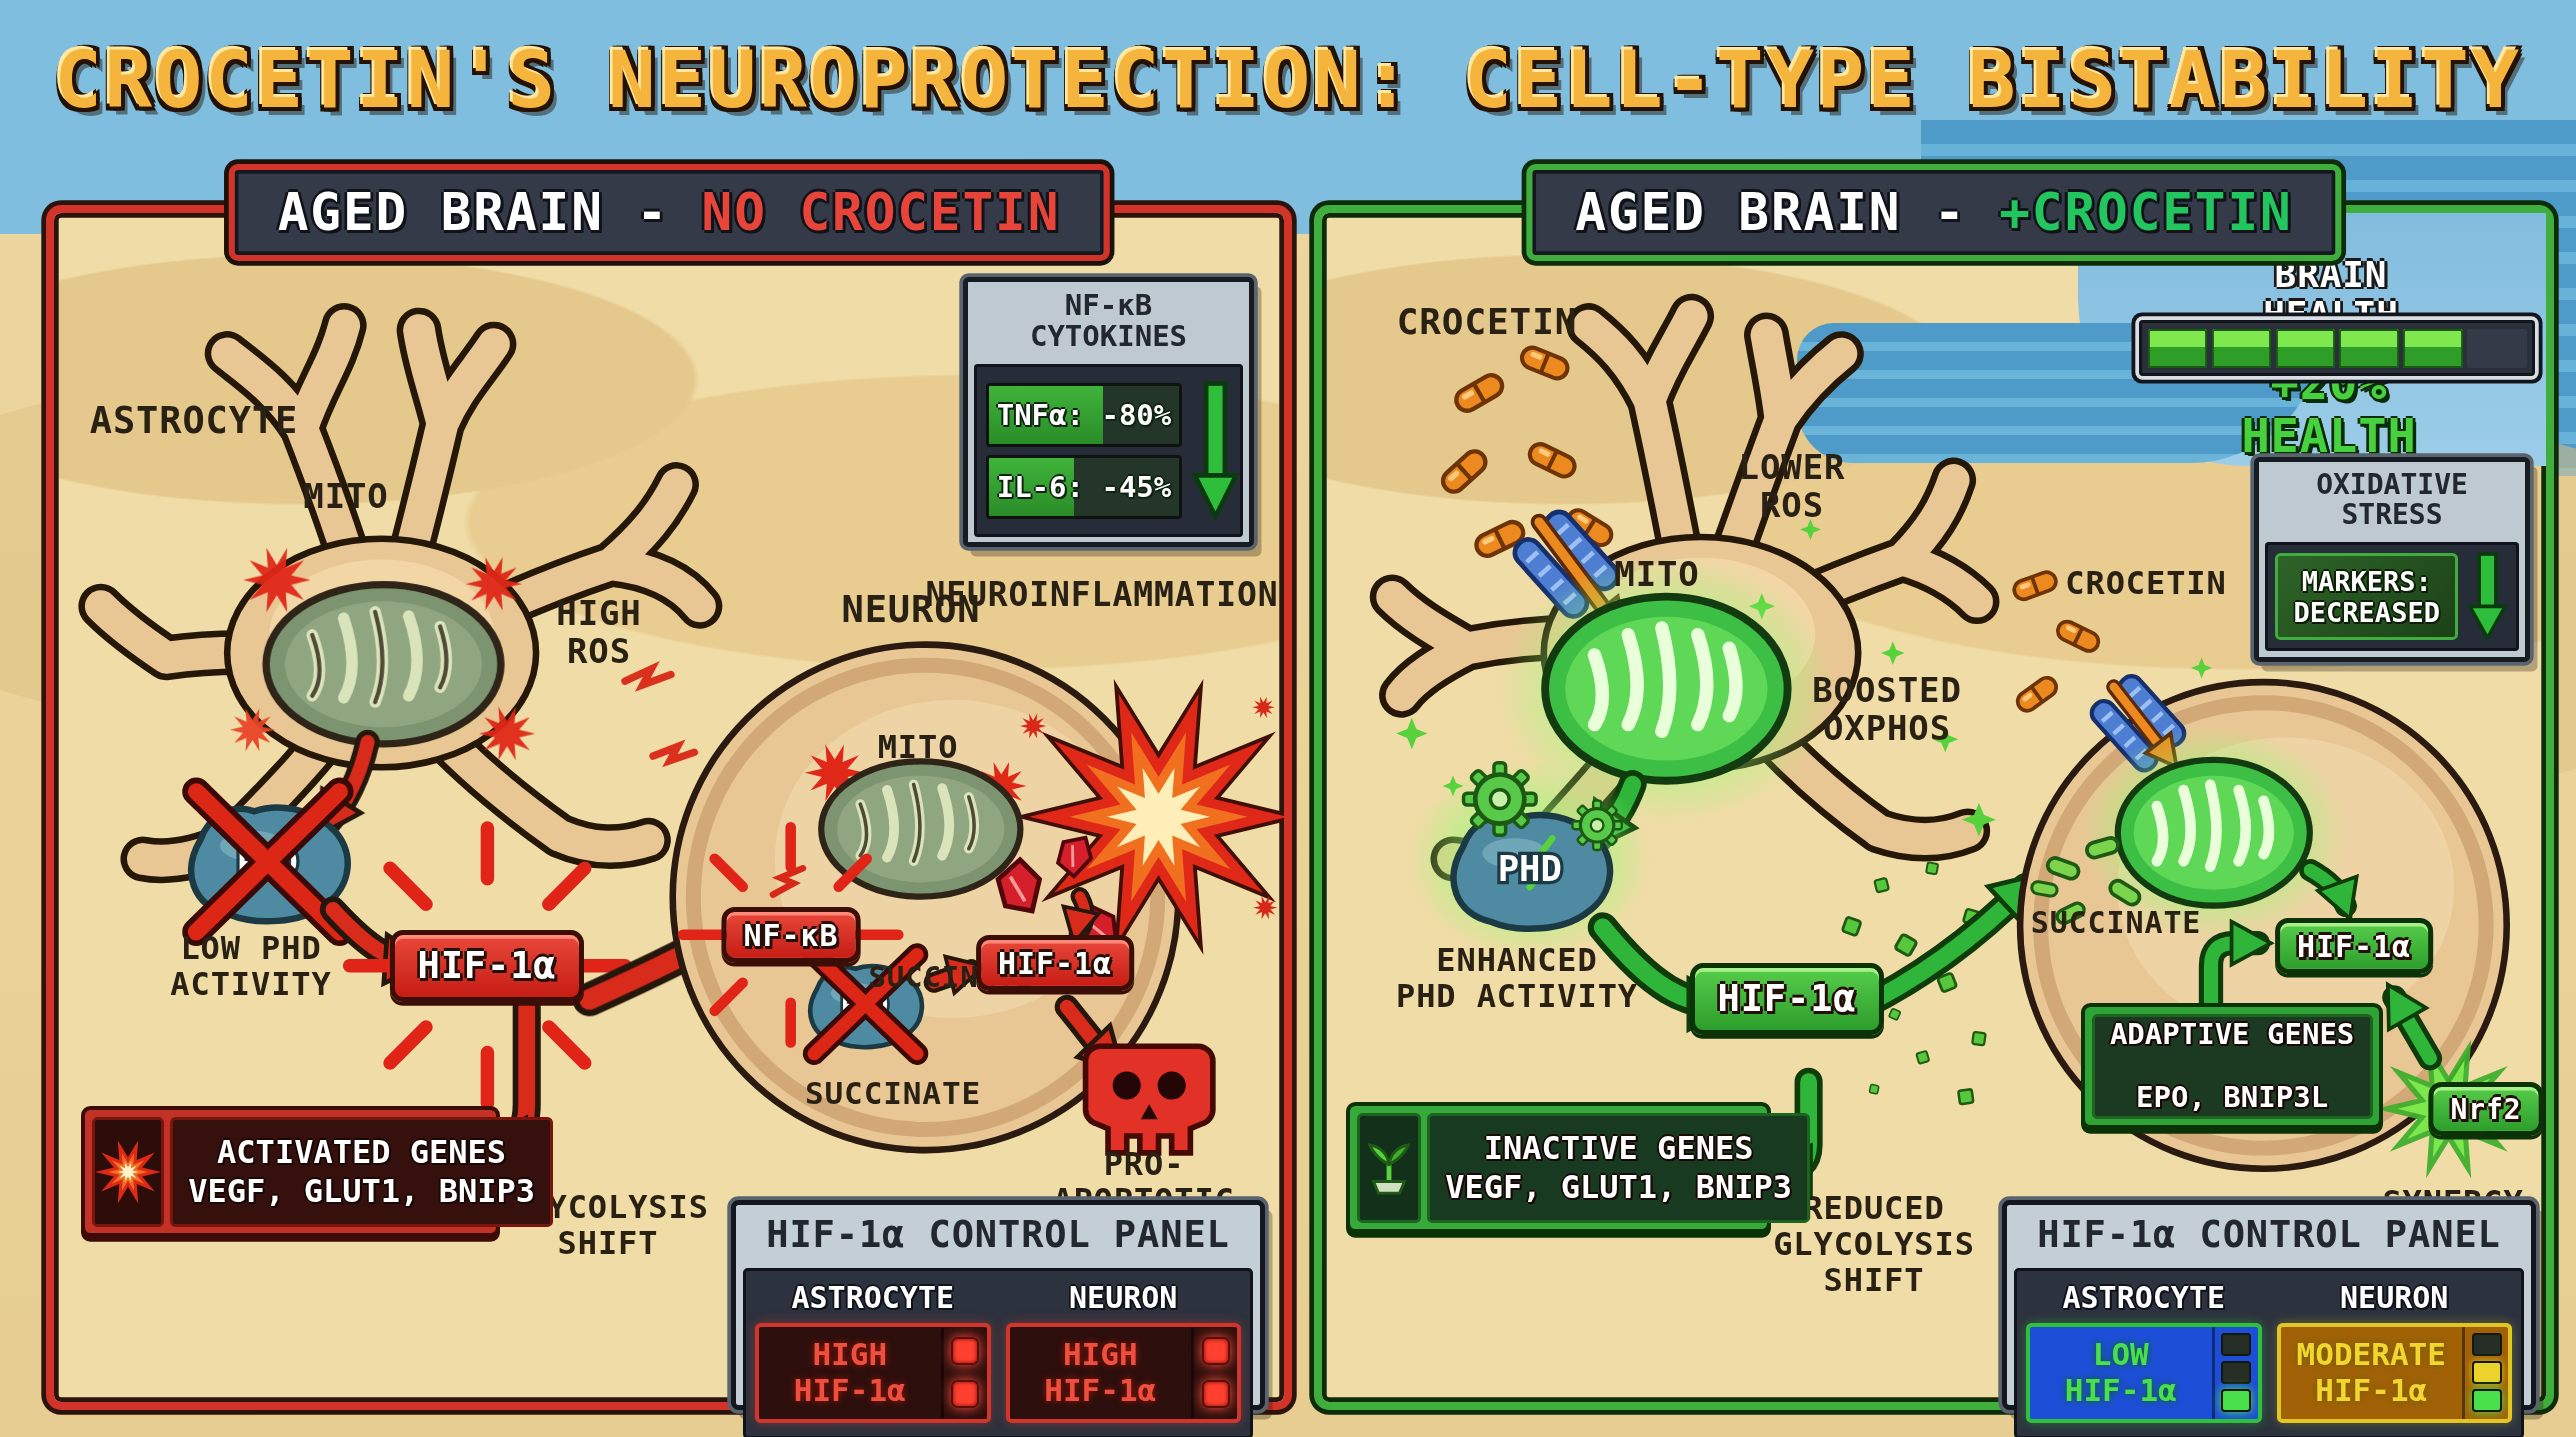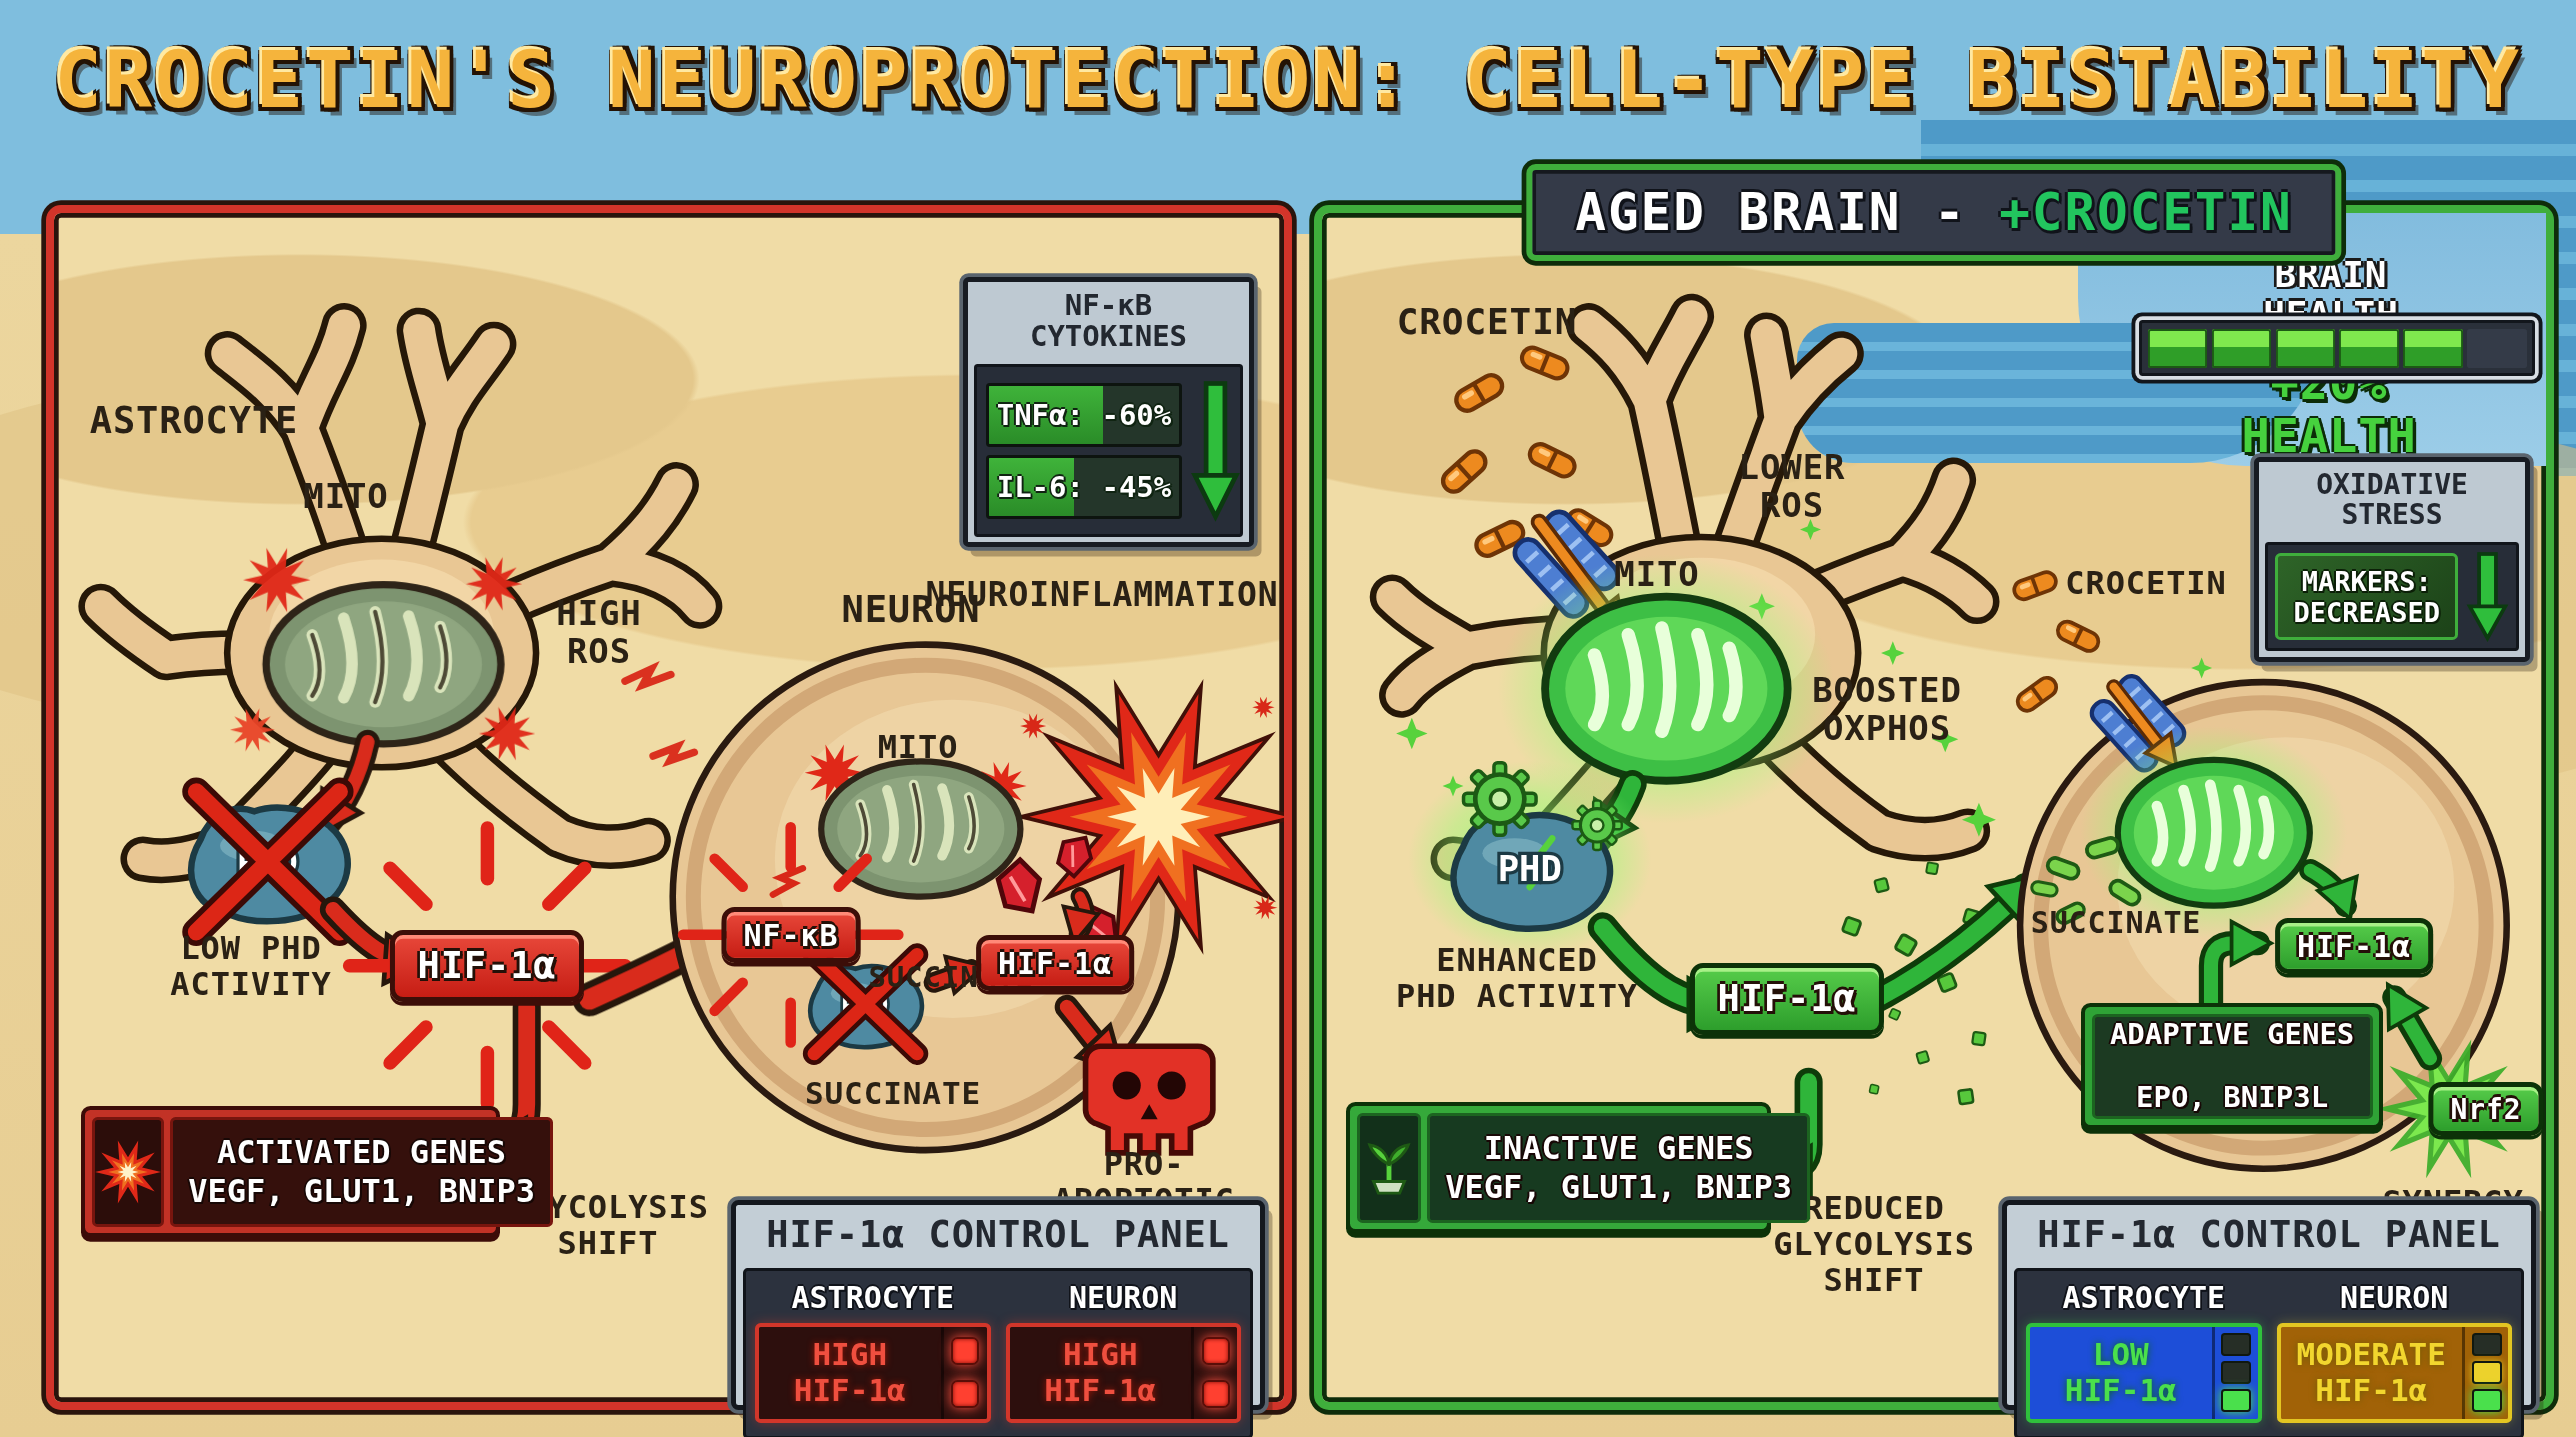--- a/index.html
+++ b/index.html
@@ -116,20 +116,23 @@
 <body>
 
 <div id="stage">
   <div class="ocean-tr"></div>
   <div class="sand-dune" style="left:-187px;top:356px;width:1310px;height:393px;"></div>
   <div class="sand-dune" style="left:1404px;top:393px;width:1404px;height:431px;"></div>
 
   <div class="title">CROCETIN'S NEUROPROTECTION: CELL-TYPE BISTABILITY</div>
 
   <section class="panel red">
+    <div class="panel-head">
+      <span class="hd-w">AGED BRAIN - </span><span class="hd-r">NO CROCETIN</span>
+    </div>
 
     <svg class="art" width="1230" height="1189" viewBox="0 0 1314 1270">
       <defs>
         <polygon id="starL" points="100,0 42.8,13.9 80.9,58.8 26.5,36.4 30.9,95.1 0,45 -30.9,95.1 -26.5,36.4 -80.9,58.8 -42.8,13.9 -100,0 -42.8,-13.9 -80.9,-58.8 -26.5,-36.4 -30.9,-95.1 0,-45 30.9,-95.1 26.5,-36.4 80.9,-58.8 42.8,-13.9"></polygon>
         <g id="mitoL">
           <ellipse rx="112" ry="76" fill="#7d9470" stroke="#2e2418" stroke-width="7"></ellipse>
           <ellipse rx="94" ry="60" fill="#8fa680"></ellipse>
           <path d="M-68,-28 q14,38 0,58 M-38,-44 q16,48 0,76 M-8,-50 q14,52 0,86 M24,-46 q16,46 0,76 M54,-36 q12,36 0,58" fill="none" stroke="#d9e4bb" stroke-width="11" stroke-linecap="round"></path>
           <path d="M-68,-28 q14,38 0,58 M-8,-50 q14,52 0,86 M54,-36 q12,36 0,58" fill="none" stroke="#4e4a36" stroke-width="4" stroke-linecap="round"></path>
         </g>
@@ -289,21 +292,21 @@
     <div class="lbl" style="left:1090px;top:988px;font-size:32px;">PRO-APOPTOTIC
 PATHWAYS</div>
 
     <div class="statbox" style="left:909px;top:64px;width:281px;height:260px;">
       <div class="shead" style="font-size:29px;">NF-κB
 CYTOKINES</div>
       <div class="sbody" style="height:167px;">
         <div class="cyto-rows">
           <div class="cyto-bar">
             <div class="cyto-fill" style="width: 60%;"></div>
-            <div class="cyto-lab">TNFα: -60%</div>
+            <div class="cyto-lab">TNFα: -80%</div>
           </div>
           <div class="cyto-bar">
             <div class="cyto-fill" style="width: 45%;"></div>
             <div class="cyto-lab">IL-6: -45%</div>
           </div>
         </div>
         <svg width="49" height="150" viewBox="0 0 52 160">
           <path d="M26,8 L26,108 M26,108 L6,108 L26,148 L46,108 L26,108" fill="#2fbe3c" stroke="#0c3a10" stroke-width="5"></path>
           <rect x="16" y="8" width="20" height="100" fill="#2fbe3c" stroke="#0c3a10" stroke-width="5"></rect>
           <polygon points="4,106 48,106 26,150" fill="#2fbe3c" stroke="#0c3a10" stroke-width="5"></polygon>

